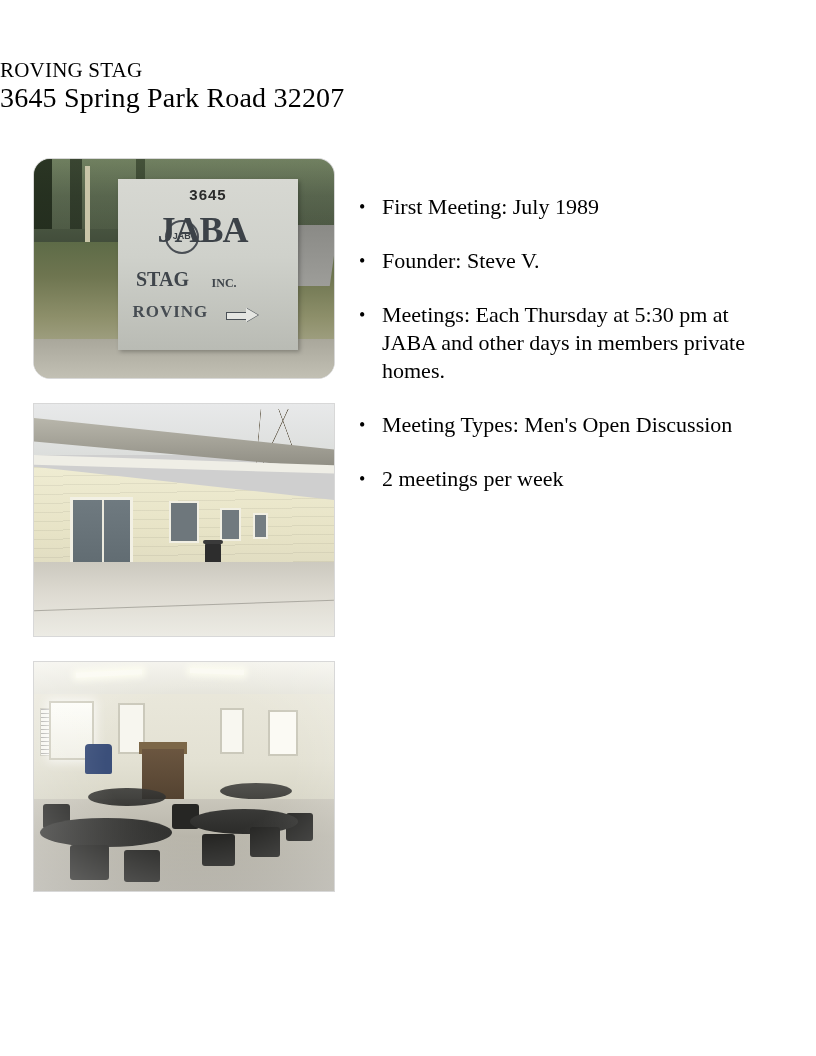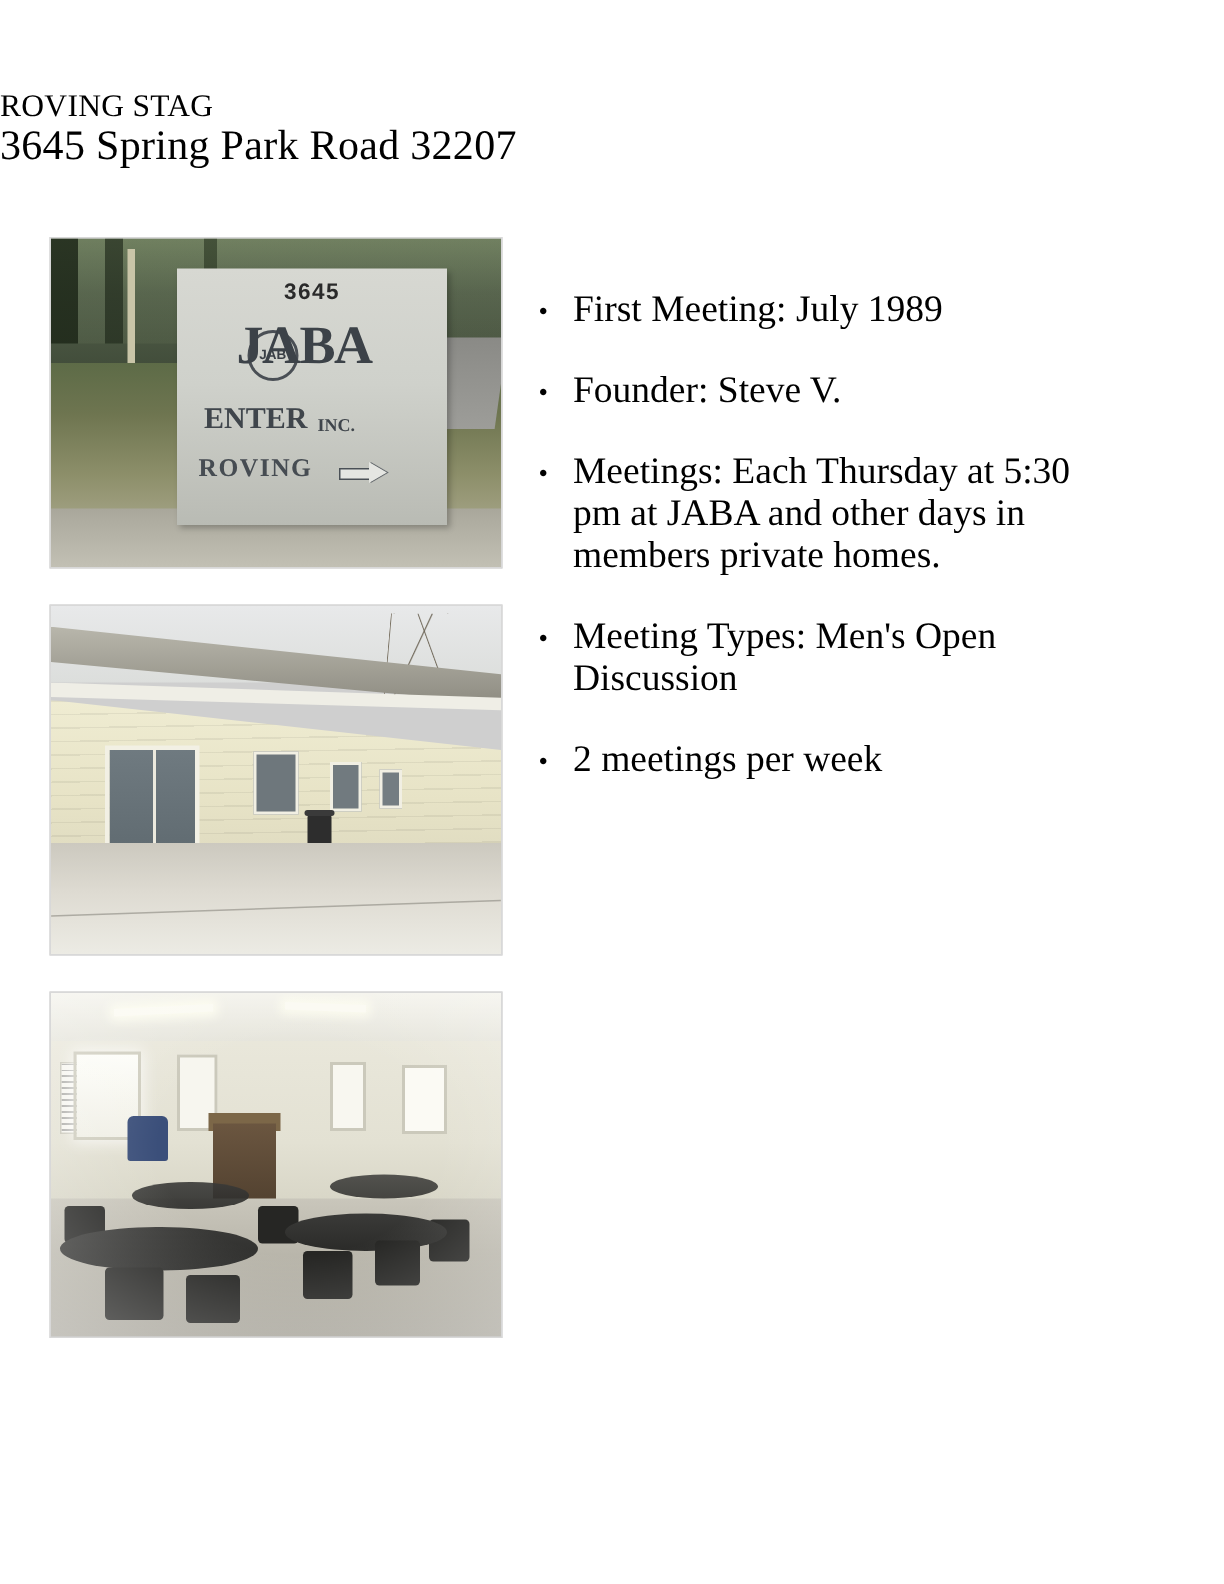--- a/index.html
+++ b/index.html
@@ -47,21 +47,21 @@
     width: 300px;
     border: 1px solid #d8d8d8;
     position: relative;
     overflow: hidden;
     background: #cfcfcf;
   }
   .photo + .photo {
     margin-top: 24px;
   }
   
-  .photo1 { height: 219px; }
+  .photo1 { height: 219px; border-radius: 17px; }
   .p1-sky {
     position: absolute; left: 0; top: 0; width: 100%; height: 42%;
     background: linear-gradient(180deg, #6f7f5f 0%, #53604a 40%, #3f4a38 100%);
   }
   .p1-trees {
     position: absolute; left: 0; top: 0; width: 100%; height: 32%;
     background:
       linear-gradient(90deg, rgba(30,40,25,.85) 0 6%, rgba(110,125,95,.2) 6% 12%, rgba(35,45,30,.7) 12% 16%, rgba(120,135,100,.15) 16% 34%, rgba(40,52,32,.6) 34% 37%, rgba(130,140,110,.1) 37% 100%);
   }
   .p1-pole {
@@ -291,21 +291,21 @@
   
   .bullets {
     position: absolute;
     left: 356px;
     top: 193px;
     width: 390px;
   }
   .bullet {
     position: relative;
     padding-left: 26px;
-    font-size: 25px;
+    font-size: 22px;
     line-height: 28px;
     margin-bottom: 26px;
   }
   .bullet:before {
     content: "\2022";
     position: absolute;
     left: 3px;
     top: 0;
     font-size: 18px;
     line-height: 28px;
@@ -327,21 +327,21 @@
       <div class="p1-sky"></div>
       <div class="p1-trees"></div>
       <div class="p1-pole"></div>
       <div class="p1-ground"></div>
       <div class="p1-road"></div>
       <div class="p1-drive"></div>
       <div class="p1-sign">
         <div class="p1-3645">3645</div>
         <div class="p1-logo">JAB</div>
         <div class="p1-jaba">JABA</div>
-        <div class="p1-club">ENTER</div>
+        <div class="p1-club">STAG</div>
         <div class="p1-inc">INC.</div>
         <div class="p1-enter">ROVING</div>
         <div class="p1-arrow"></div>
       </div>
     </div>
 
     <div class="photo photo2">
       <div class="p2-sky"></div>
       <div class="p2-branch"></div>
       <div class="p2-roof"></div>

